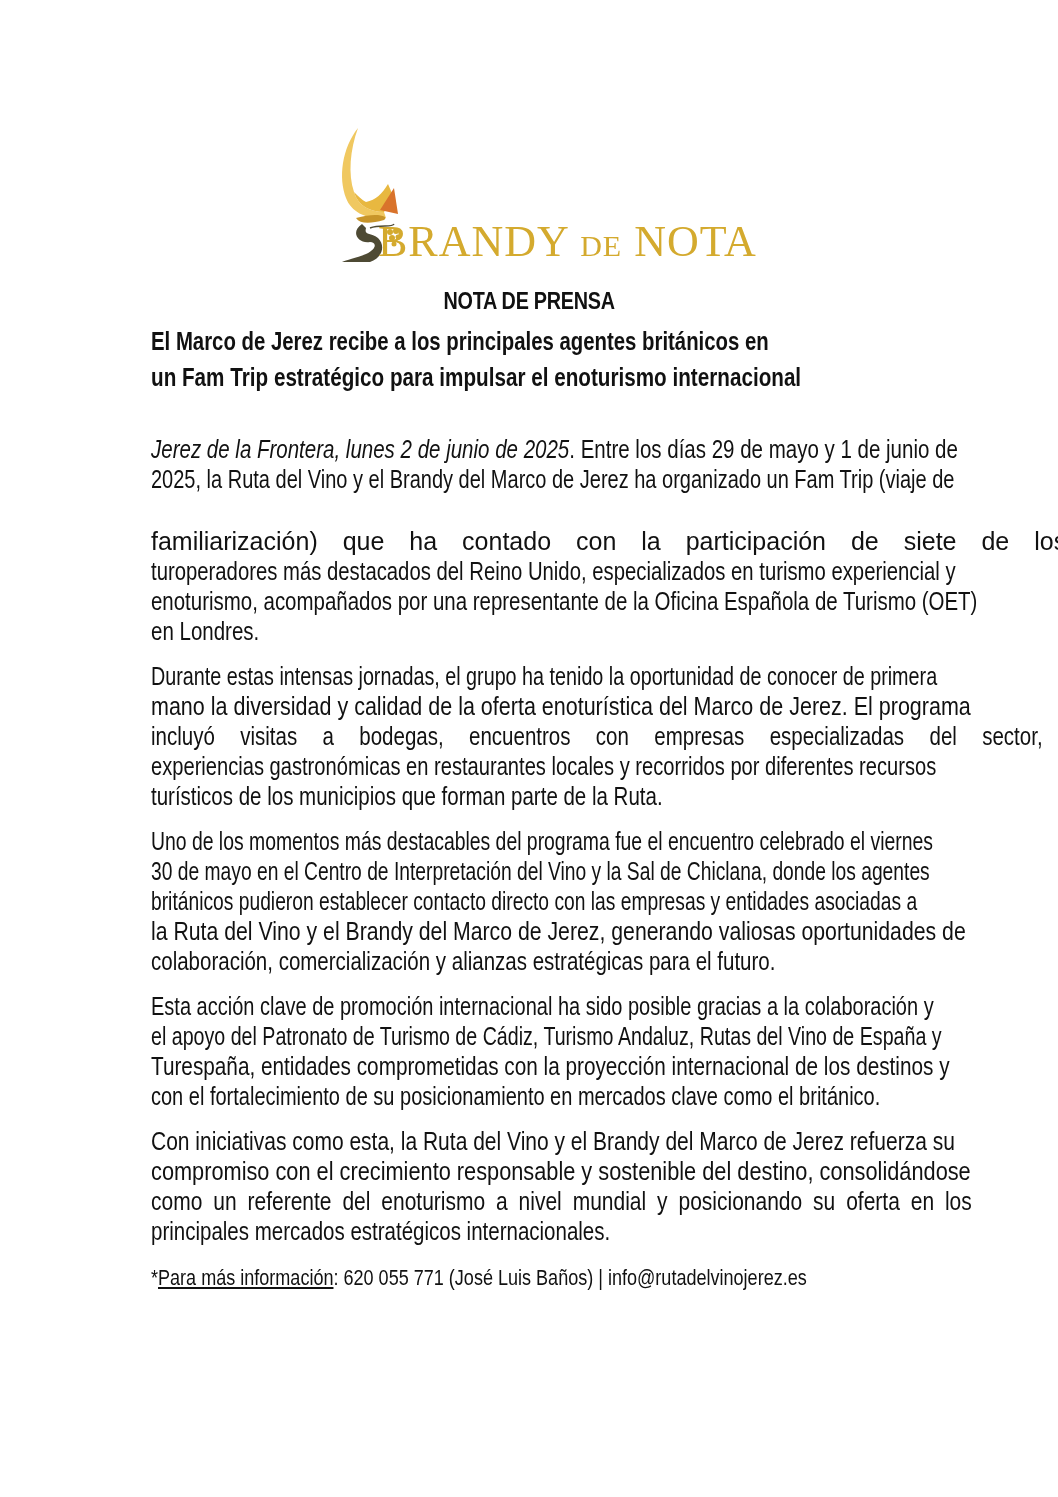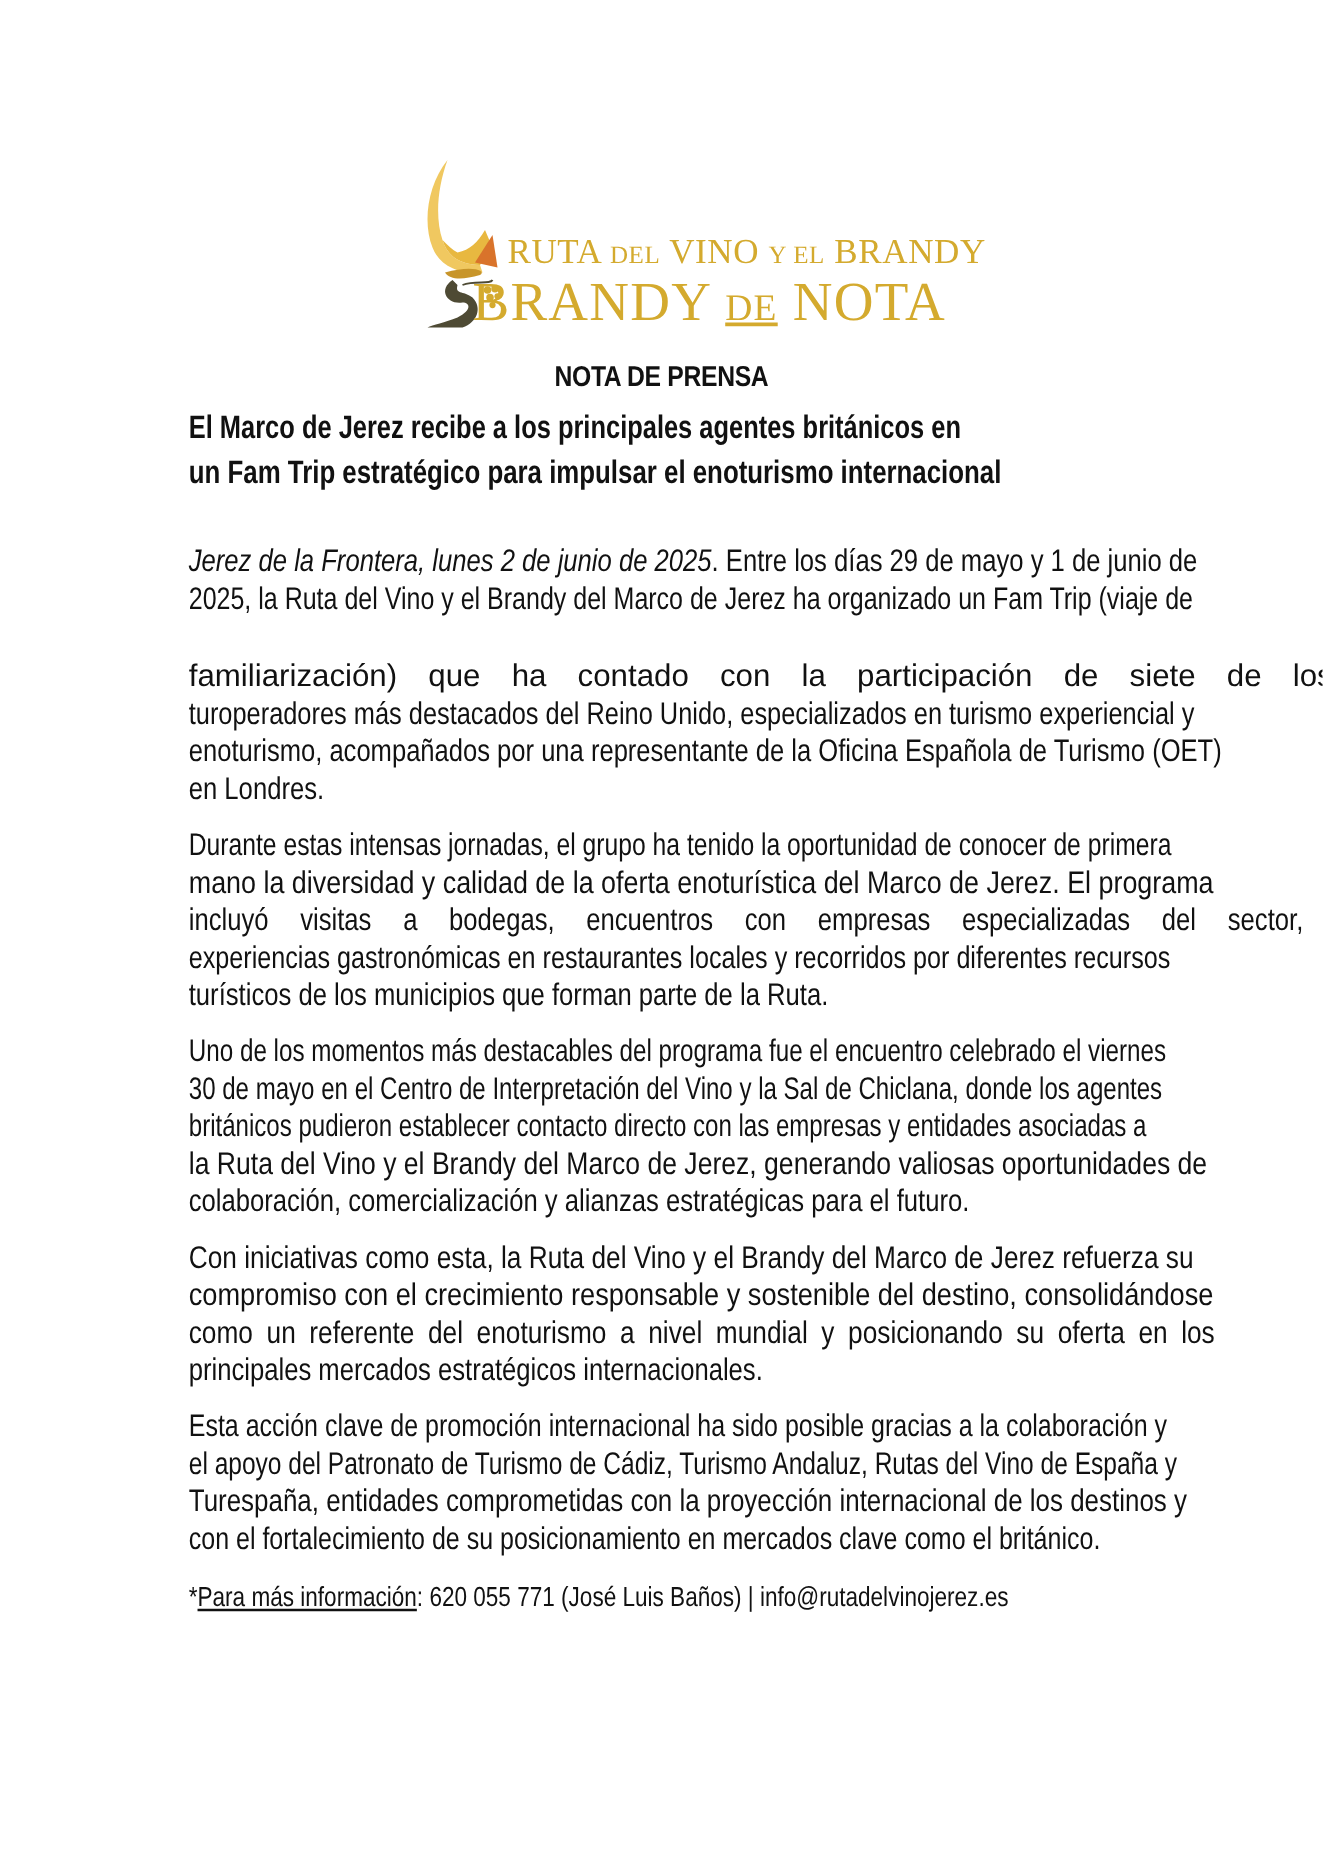--- a/index.html
+++ b/index.html
@@ -3,21 +3,21 @@
   <meta charset="utf-8">
   <style>
     html, body { margin: 0; padding: 0; background: #ffffff; }
     body { width: 1058px; height: 1497px; position: relative; overflow: hidden; font-family: "Liberation Sans", sans-serif; color: #111; }
     .page { position: absolute; left: 0; top: 0; width: 1058px; height: 1497px; background: #fff; }
     .logo { position: absolute; left: 336px; top: 128px; width: 392px; height: 140px; }
     .logo svg { position: absolute; left: 0; top: 0; }
     .logo-line1 { position: absolute; left: 70px; top: 60px; font-family: "Liberation Serif", serif; color: #d4aa2e; font-size: 28px; letter-spacing: 0.5px; white-space: nowrap; line-height: 1; }
     .logo-line1 .sm { font-size: 20px; }
     .logo-line2 { position: absolute; left: 42px; top: 92px; font-family: "Liberation Serif", serif; color: #d4aa2e; font-size: 44px; letter-spacing: 1px; white-space: nowrap; line-height: 1; }
-    .logo-line2 .sm { font-size: 30px; text-decoration: underline; }
+    .logo-line2 .sm { font-size: 30px; }
     .nota { position: absolute; left: 0; width: 1058px; top: 288px; text-align: center; font-weight: bold; font-size: 23px; letter-spacing: -0.3px; transform: scaleX(0.86); transform-origin: 530px 0; }
     .headline { position: absolute; left: 151px; width: 756px; top: 323px; font-weight: bold; font-size: 26px; line-height: 36px; text-align: justify; text-align-last: left; }
     .headline span { display: block; white-space: nowrap; transform-origin: 0 0; }
     .body-wrap { position: absolute; left: 151px; width: 756px; top: 434px; font-size: 25px; line-height: 30px; }
     .para { margin: 0 0 15px 0; text-align: justify; }
     .para .line { display: block; white-space: nowrap; transform-origin: 0 0; }
     .contact { position: absolute; left: 151px; top: 1265px; font-size: 22px; white-space: nowrap; }
     .contact .u { text-decoration: underline; }
     .cond { display: inline-block; transform: scaleX(0.82); transform-origin: 0 0; }
   </style>
@@ -33,27 +33,20 @@
       <path d="M44 82 L58 60 L62 86 Z" fill="#d9732b"></path>
       <path d="M20 90 C40 84 54 88 48 92 C34 96 24 96 20 90 Z" fill="#c8952a"></path>
       <path d="M26 96 C14 104 22 116 34 114 C40 114 42 120 30 126 C20 130 10 132 6 134 L34 134 C46 130 50 118 42 110 C34 104 28 108 30 100 Z" fill="#4e4a34"></path>
       <path d="M34 100 C44 96 56 100 58 96" stroke="#4e4a34" stroke-width="1.5" fill="none"></path>
       <circle cx="54" cy="104" r="3" fill="#d4aa2e"></circle>
       <circle cx="60" cy="103" r="3" fill="#d4aa2e"></circle>
       <circle cx="56" cy="110" r="3" fill="#d4aa2e"></circle>
       <circle cx="62" cy="109" r="2.5" fill="#d4aa2e"></circle>
       <circle cx="58" cy="116" r="2.5" fill="#d4aa2e"></circle>
     </svg>
-    <div class="logo-line1">
-      <span>RUTA</span>
-      <span class="sm">DEL</span>
-      <span>VINO</span>
-      <span class="sm">Y EL</span>
-      <span>BRANDY</span>
-    </div>
     <div class="logo-line2">
       <span>BRANDY</span>
       <span class="sm">DE</span>
       <span>NOTA</span>
     </div>
   </div>
 
   <div class="nota">NOTA DE PRENSA</div>
 
   <div class="headline">
@@ -82,31 +75,31 @@
 
     <div class="para">
       <span class="line" style="transform: scaleX(0.775);">Uno de los momentos más destacables del programa fue el encuentro celebrado el viernes</span>
       <span class="line" style="transform: scaleX(0.77);">30 de mayo en el Centro de Interpretación del Vino y la Sal de Chiclana, donde los agentes</span>
       <span class="line" style="transform: scaleX(0.77);">británicos pudieron establecer contacto directo con las empresas y entidades asociadas a</span>
       <span class="line" style="transform: scaleX(0.85);">la Ruta del Vino y el Brandy del Marco de Jerez, generando valiosas oportunidades de</span>
       <span class="line" style="transform: scaleX(0.82);">colaboración, comercialización y alianzas estratégicas para el futuro.</span>
     </div>
 
     <div class="para">
+      <span class="line" style="transform: scaleX(0.80);">Esta acción clave de promoción internacional ha sido posible gracias a la colaboración y</span>
+      <span class="line" style="transform: scaleX(0.785);">el apoyo del Patronato de Turismo de Cádiz, Turismo Andaluz, Rutas del Vino de España y</span>
+      <span class="line" style="transform: scaleX(0.83);">Turespaña, entidades comprometidas con la proyección internacional de los destinos y</span>
+      <span class="line" style="transform: scaleX(0.80);">con el fortalecimiento de su posicionamiento en mercados clave como el británico.</span>
+    </div>
+
+    <div class="para">
       <span class="line" style="transform: scaleX(0.84);">Con iniciativas como esta, la Ruta del Vino y el Brandy del Marco de Jerez refuerza su</span>
       <span class="line" style="transform: scaleX(0.87);">compromiso con el crecimiento responsable y sostenible del destino, consolidándose</span>
       <span class="line" style="transform: scaleX(0.84); word-spacing: 6px;">como un referente del enoturismo a nivel mundial y posicionando su oferta en los</span>
       <span class="line" style="transform: scaleX(0.82);">principales mercados estratégicos internacionales.</span>
-    </div>
-
-    <div class="para">
-      <span class="line" style="transform: scaleX(0.80);">Esta acción clave de promoción internacional ha sido posible gracias a la colaboración y</span>
-      <span class="line" style="transform: scaleX(0.785);">el apoyo del Patronato de Turismo de Cádiz, Turismo Andaluz, Rutas del Vino de España y</span>
-      <span class="line" style="transform: scaleX(0.83);">Turespaña, entidades comprometidas con la proyección internacional de los destinos y</span>
-      <span class="line" style="transform: scaleX(0.80);">con el fortalecimiento de su posicionamiento en mercados clave como el británico.</span>
     </div>
 
   </div>
 
   <div class="contact">
     <span class="cond">
       <span>*</span><span class="u">Para más información</span><span>: 620 055 771 (José Luis Baños) | info@rutadelvinojerez.es</span>
     </span>
   </div>
 

